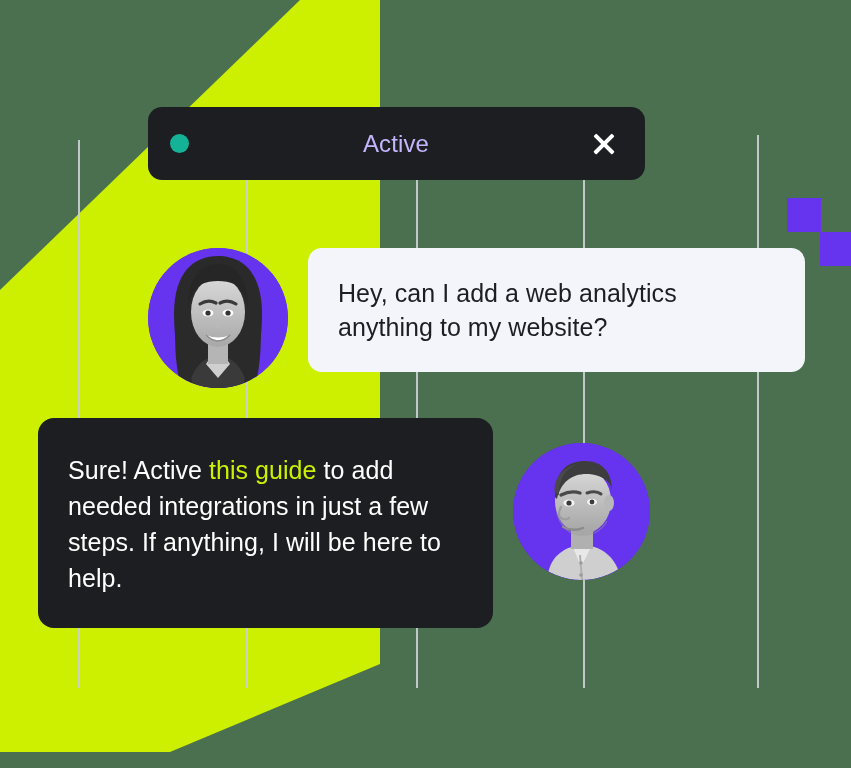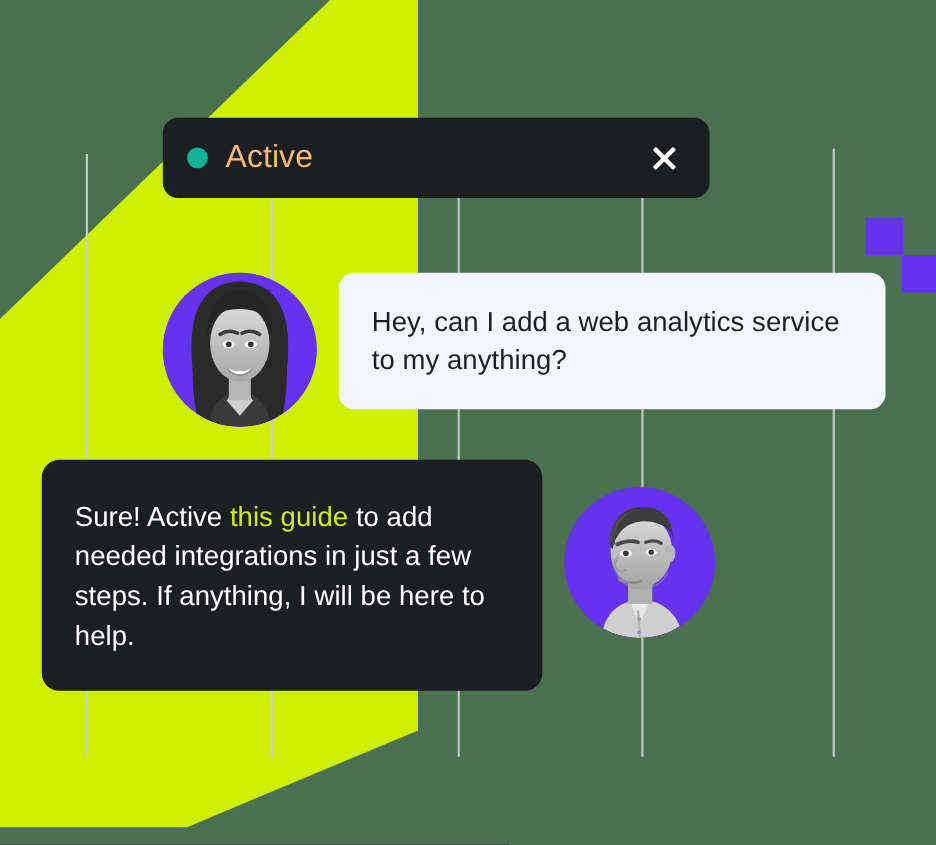--- a/index.html
+++ b/index.html
@@ -45,25 +45,26 @@
     box-sizing: border-box;
   }
   .status-dot {
     width: 19px;
     height: 19px;
     border-radius: 50%;
     background: #14b397;
     flex: 0 0 auto;
   }
   .status-label {
-    color: #fdba74;
-    font-size: 29px;
+    color: #c4b5fd;
+    font-size: 24px;
     letter-spacing: 0.1px;
     margin-left: 16px;
     flex: 1 1 auto;
+    text-align: center;
   }
   .close-btn {
     width: 34px;
     height: 34px;
     position: relative;
     flex: 0 0 auto;
     cursor: pointer;
   }
   .close-btn:before, .close-btn:after {
     content: "";
@@ -192,21 +193,21 @@
 
         <path d="M70 70 l-3 10 h6 z" fill="#b9b9b9"></path>
 
         <path d="M58 87 q12 11 24 0 q-12 5 -24 0 z" fill="#ffffff"></path>
         <path d="M58 87 q12 12 24 0" stroke="#8d8d8d" stroke-width="1.6" fill="none"></path>
       </g>
     </svg>
   </div>
 
   <div class="bubble-user">
-    <span class="txt">Hey, can I add a web analytics service to my anything?</span>
+    <span class="txt">Hey, can I add a web analytics anything to my website?</span>
   </div>
 
   <div class="avatar" style="left:513px; top:443px; width:137px; height:137px;">
     <svg width="137" height="137" viewBox="0 0 137 137">
       <defs>
         <clipPath id="clipB">
             <circle cx="68.5" cy="68.5" r="68.5"></circle>
           </clipPath>
         <linearGradient id="skinB" x1="0" y1="0" x2="0" y2="1">
           <stop offset="0%" stop-color="#dadada"></stop>

